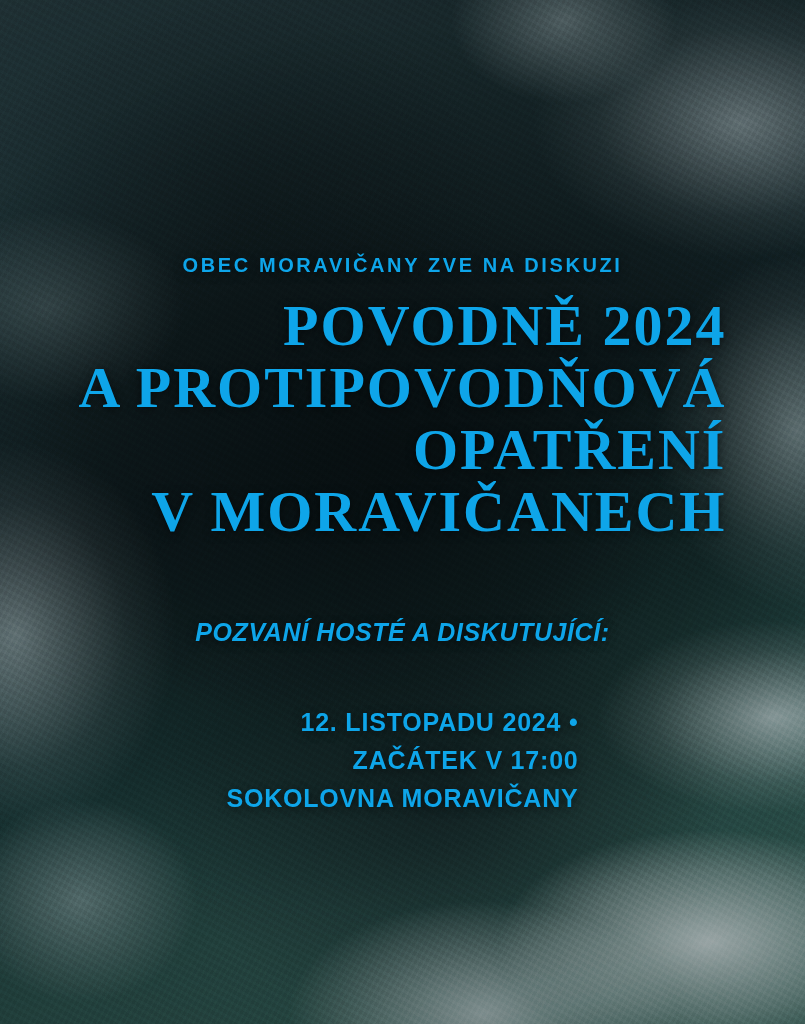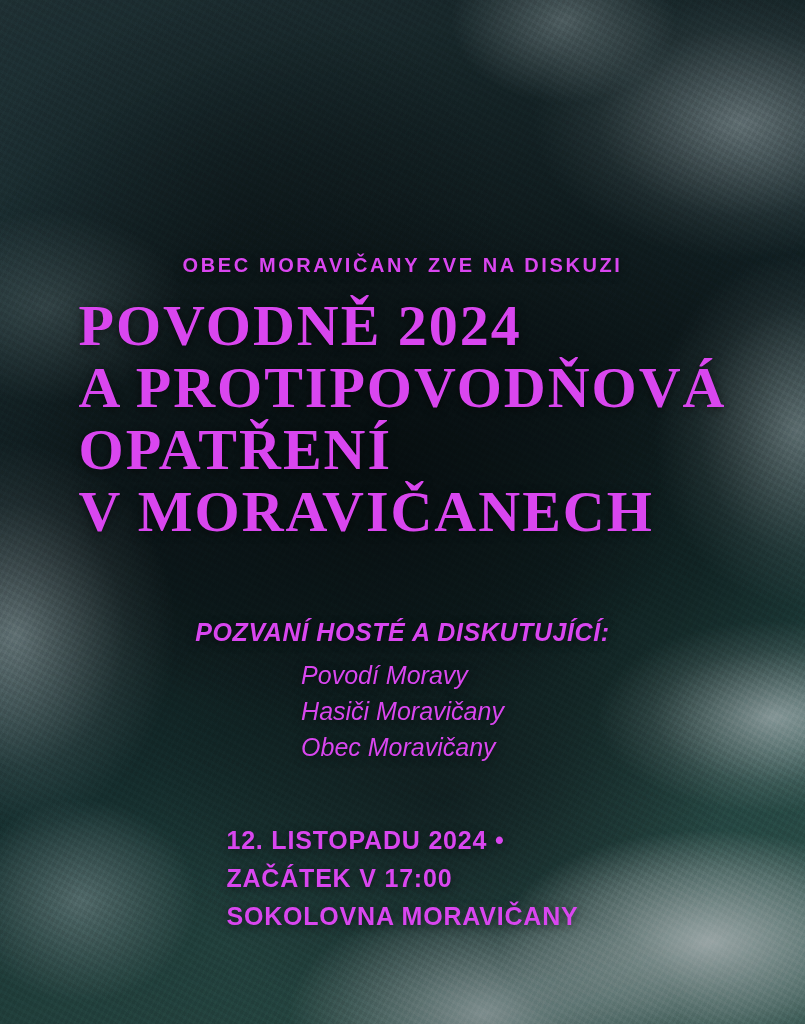--- a/index.html
+++ b/index.html
@@ -62,22 +62,22 @@
       linear-gradient(180deg, rgba(0,0,0,0.28) 0%, rgba(0,0,0,0.12) 20%, rgba(0,0,0,0.10) 70%, rgba(0,0,0,0.26) 100%);
   }
 
   
   .content {
     position: absolute;
     inset: 0;
     display: flex;
     flex-direction: column;
     align-items: center;
-    color: #d946ef;
-    text-align: left;
+    color: #0ea5e9;
+    text-align: right;
     text-shadow: 0 2px 10px rgba(0,0,0,0.55);
   }
 
   .eyebrow {
     margin-top: 254px;
     font-size: 20px;
     font-weight: 700;
     letter-spacing: 2.6px;
     text-transform: uppercase;
   }
@@ -132,22 +132,19 @@
 
     <div class="eyebrow">Obec Moravičany zve na diskuzi</div>
 
     <h1 class="headline">Povodně 2024
 A protipovodňová
 opatření
 v Moravičanech</h1>
 
     <div class="guests-label">Pozvaní hosté a diskutující:</div>
 
-    <div class="guest-list">Povodí Moravy
-Hasiči Moravičany
-Obec Moravičany</div>
 
     <div class="details">12. listopadu 2024 •
 Začátek v 17:00
 Sokolovna Moravičany</div>
 
   </div>
 </div>
 
 </body></html>

